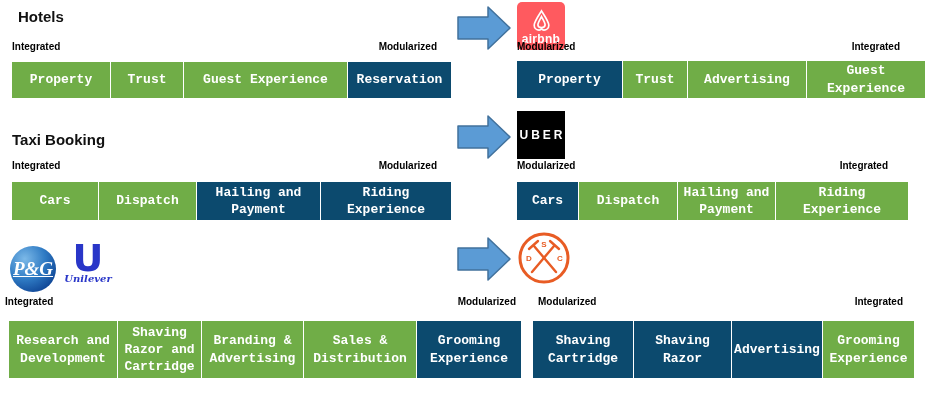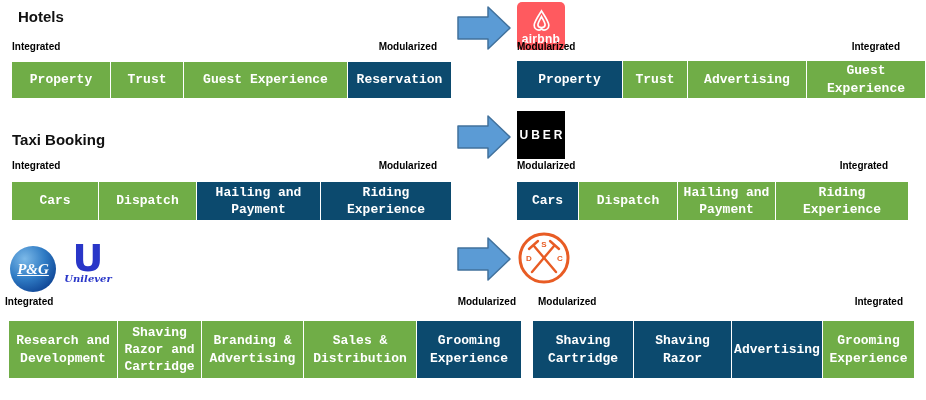--- a/index.html
+++ b/index.html
@@ -24,21 +24,21 @@
   .airbnb .word { color:#fff; font-size:12px; font-weight:bold; letter-spacing:.3px; margin-top:-2px; }
   .uber { background:#000; }
   .uber .word { color:#fff; font-size:12px; font-weight:bold; letter-spacing:3px; text-indent:3px; }
   .dsc { position:absolute; width:56px; height:56px; }
   .pg {
     position:absolute; width:46px; height:46px; border-radius:50%;
     background:radial-gradient(circle at 32% 28%, #7cb9e8 0%, #2f7bc4 45%, #0b3e8f 85%);
     display:flex; align-items:center; justify-content:center;
   }
   .pg .word { color:#fff; font-family:"Liberation Serif", serif; font-style:italic;
-              font-weight:bold; font-size:15px;text-decoration:underline; }
+              font-weight:bold; font-size:19px;text-decoration:underline; }
   .unilever { position:absolute; width:52px; text-align:center; color:#2936c8; }
   .unilever .u { font-size:38px; font-weight:bold; line-height:.95; font-family:"DejaVu Sans", sans-serif; }
   .unilever .word { font-family:"DejaVu Serif", serif; font-style:italic; font-weight:bold;
                     font-size:10px; margin-top:-3px; }
 </style>
 </head>
 <body>
 
 <div id="stage">
 

